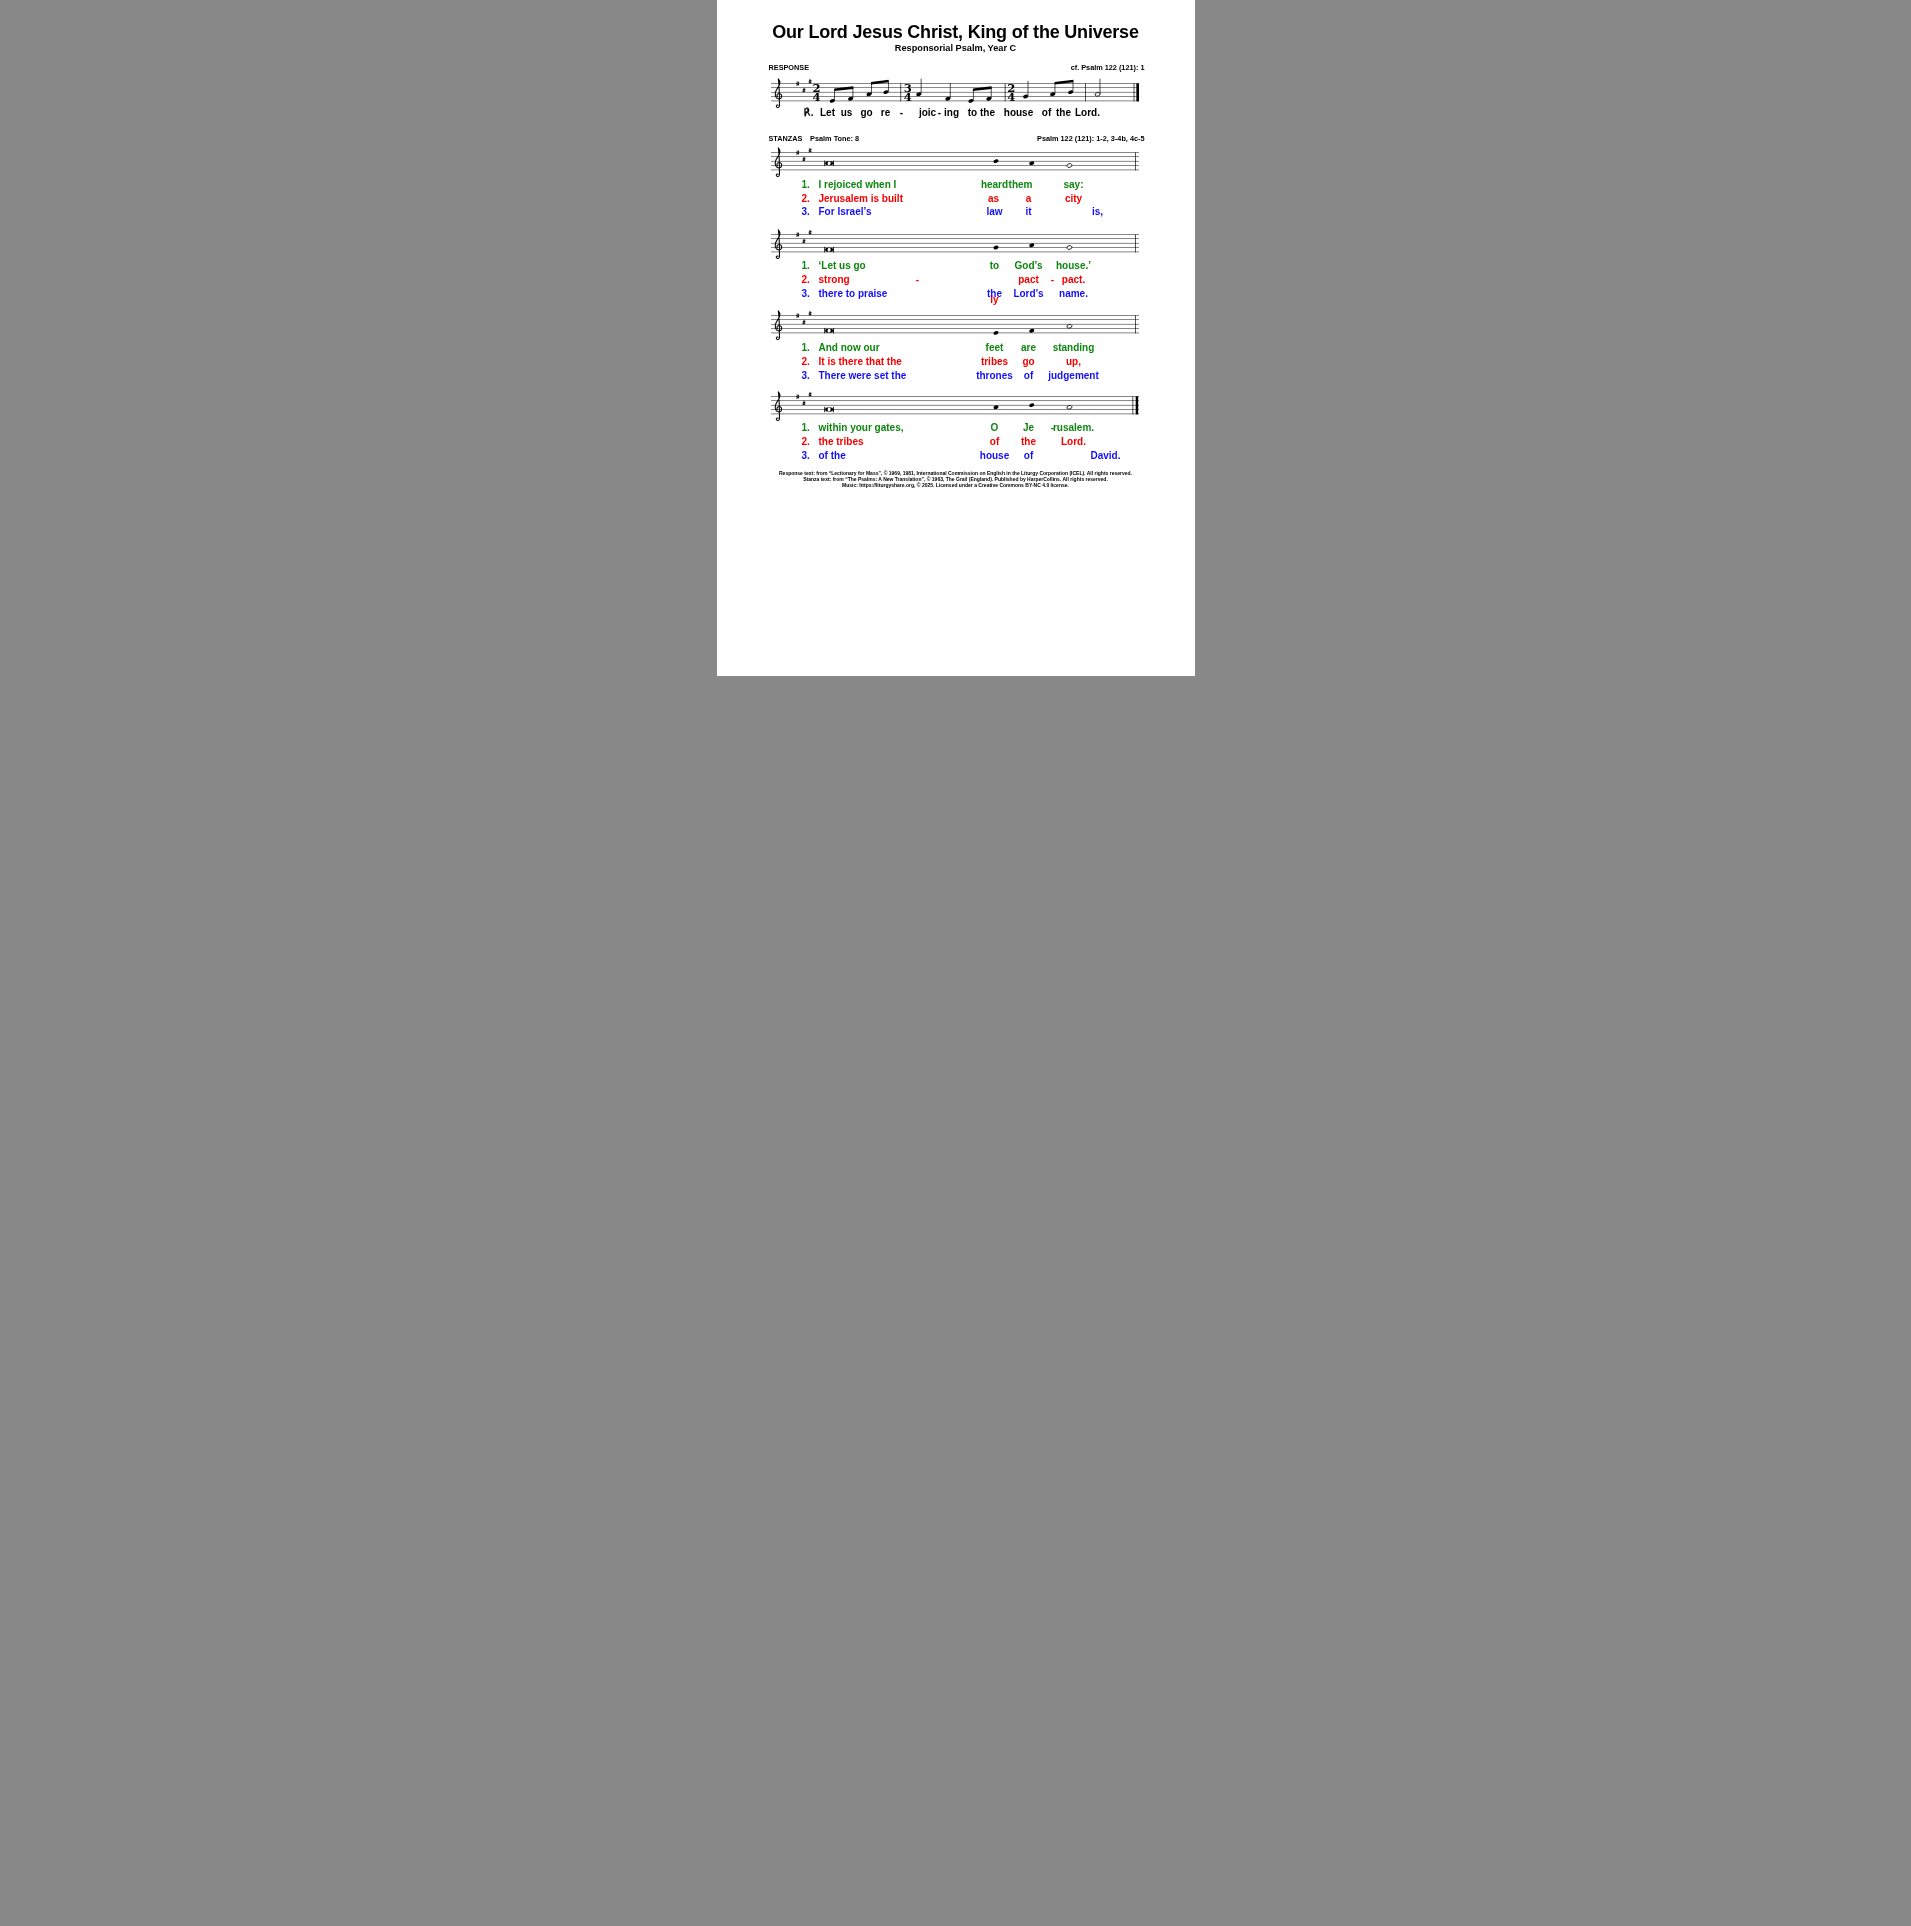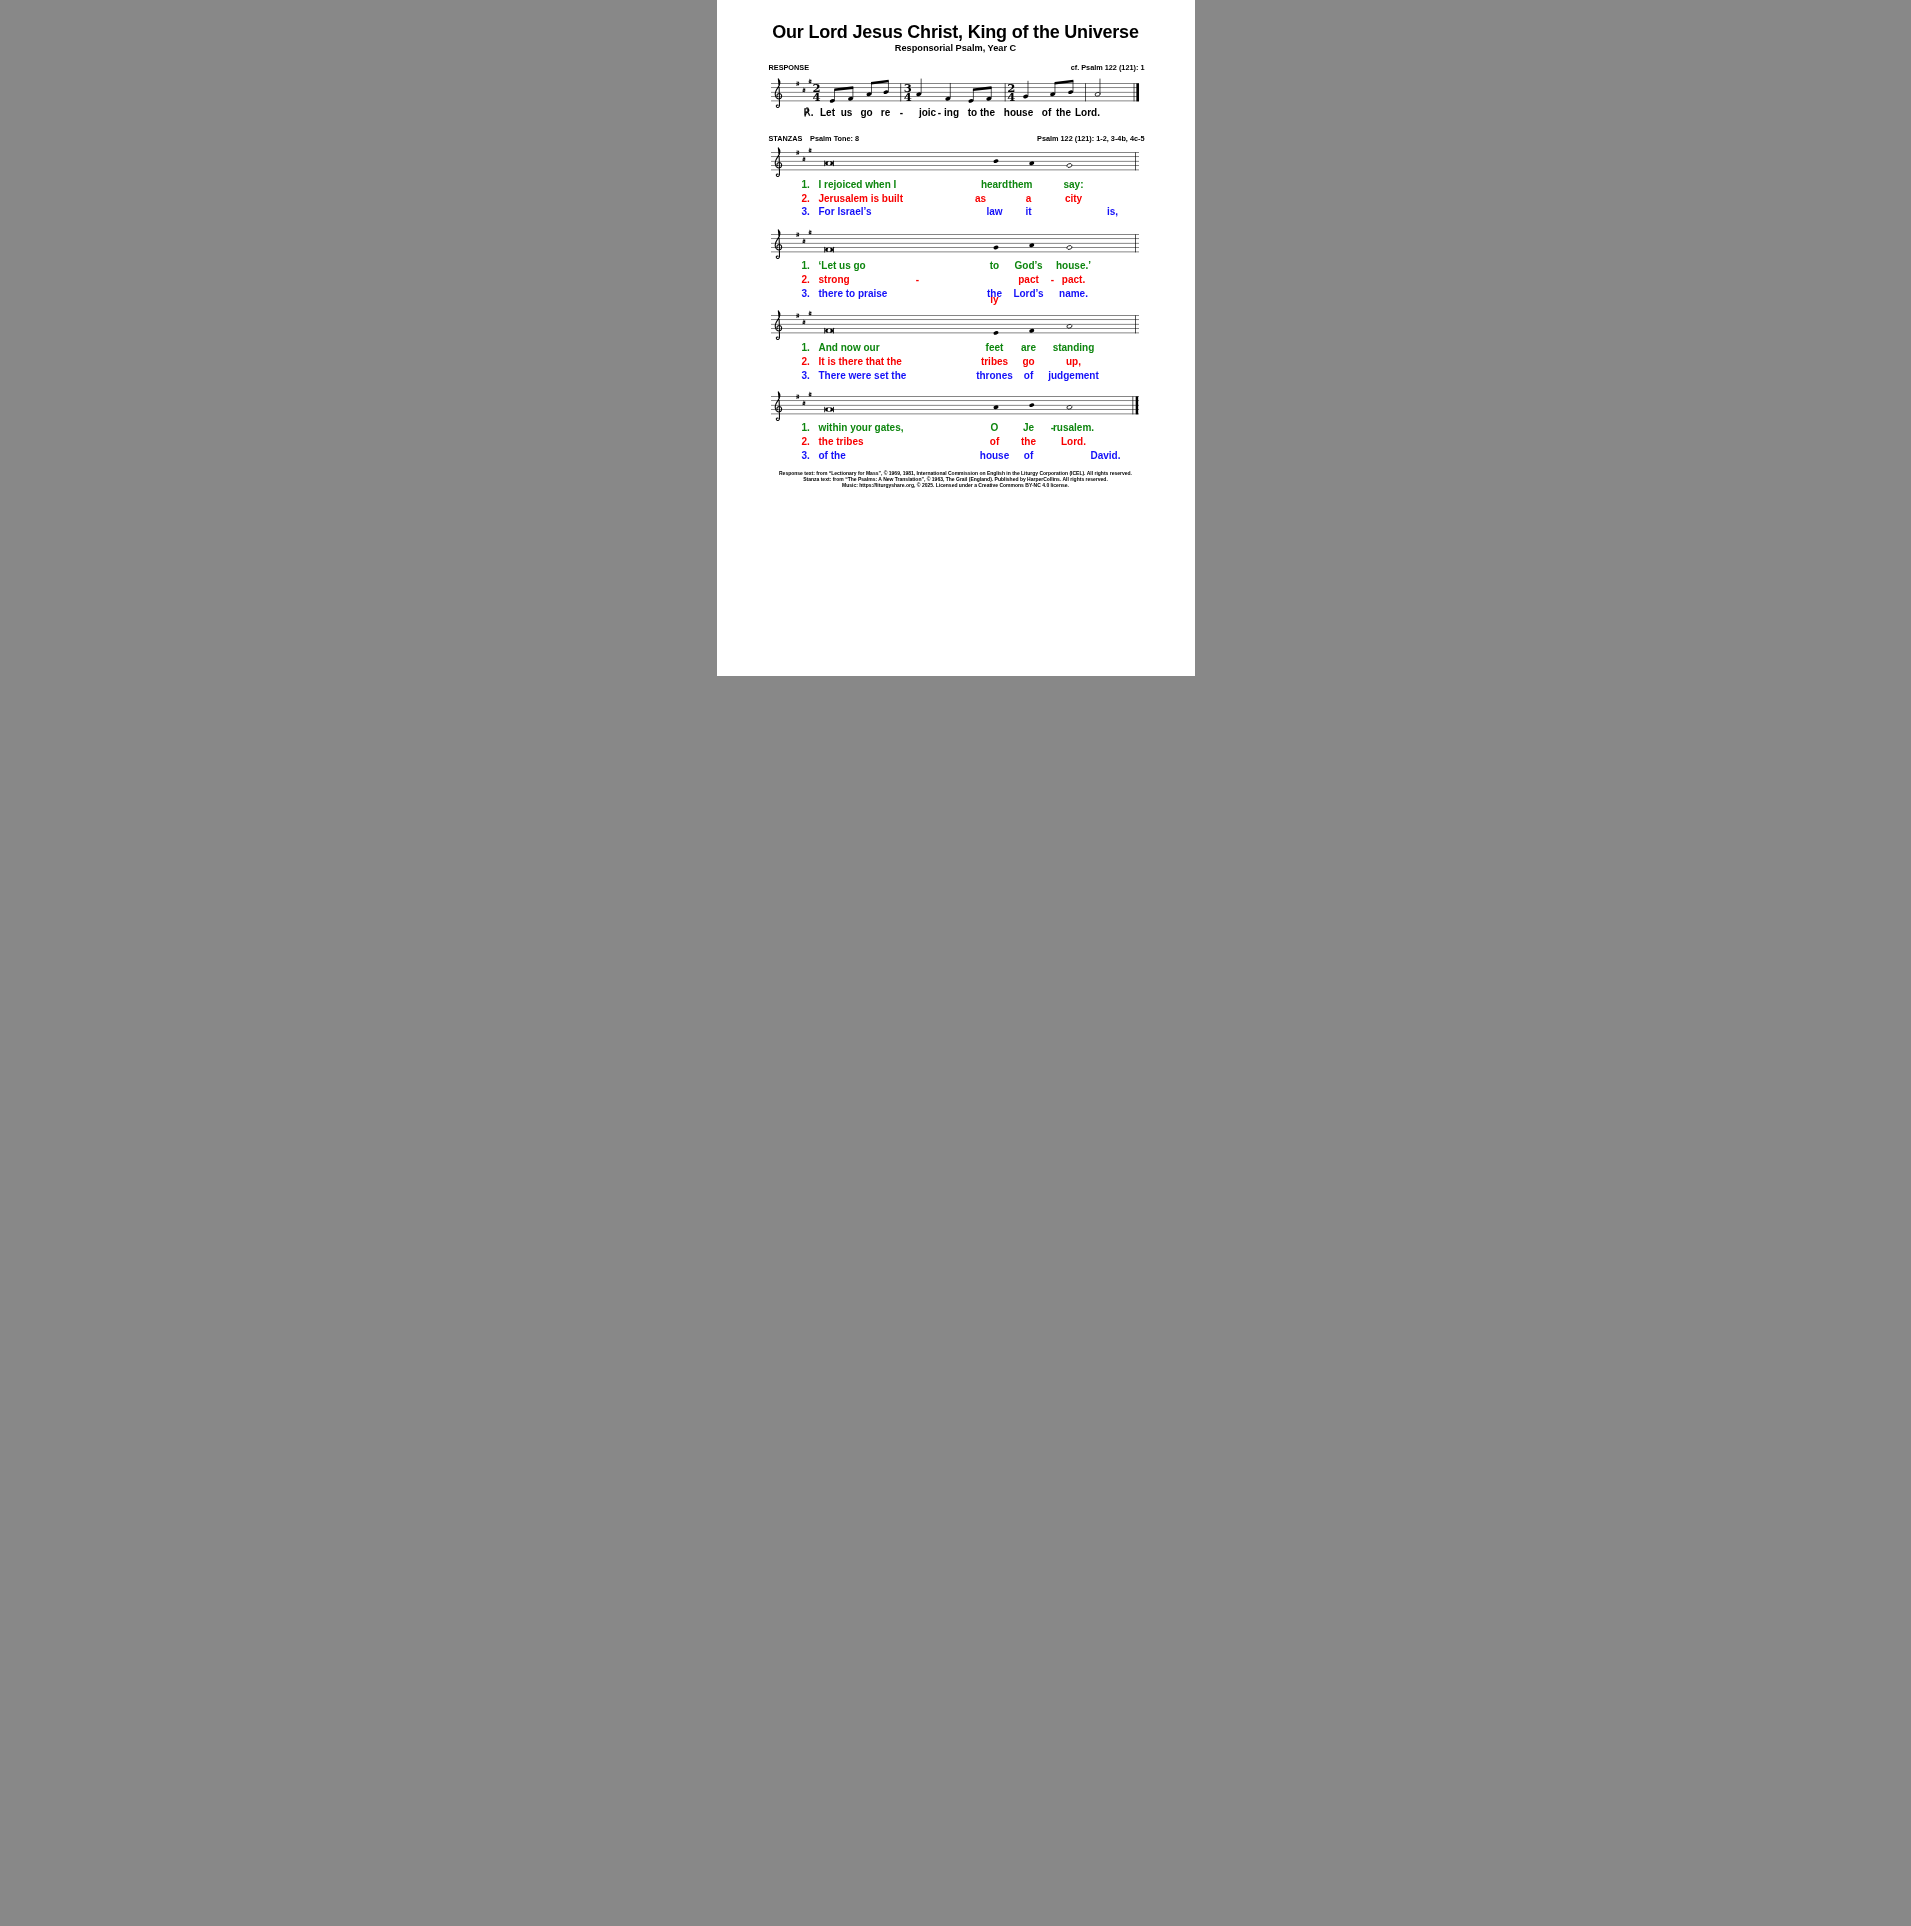--- a/index.html
+++ b/index.html
@@ -163,30 +163,30 @@
       <div class="lyricrow" style="top: 179px; color: rgb(14, 134, 15);">
         <span class="num">1.</span>
         <span class="intro">I rejoiced when I</span>
         <span class="syl" style="left: 278px;">heard</span>
         <span class="syl" style="left: 304px; text-align: center;">them</span>
         <span class="syl" style="left: 357px;">say:</span>
       </div>
       <div class="lyricrow" style="top: 193px; color: rgb(248, 0, 0);">
         <span class="num">2.</span>
         <span class="intro">Jerusalem is built</span>
-        <span class="syl" style="left: 264px;">as</span>
+        <span class="syl" style="left: 277px;">as</span>
         <span class="syl" style="left: 312px;">a</span>
         <span class="syl" style="left: 357px;">city</span>
       </div>
       <div class="lyricrow" style="top: 206px; color: rgb(20, 16, 248);">
         <span class="num">3.</span>
         <span class="intro">For Israel’s</span>
         <span class="syl" style="left: 278px;">law</span>
         <span class="syl" style="left: 312px;">it</span>
-        <span class="syl" style="left: 372px; padding-left: 48px;">is,</span>
+        <span class="syl" style="left: 357px; padding-left: 48px;">is,</span>
       </div>
       <svg class="musicsvg" viewBox="0 0 3900 430" style="top: 221px;">
         <rect x="20" y="138" width="3860" height="5" fill="#000"></rect>
         <rect x="20" y="184" width="3860" height="5" fill="#000"></rect>
         <rect x="20" y="230" width="3860" height="5" fill="#000"></rect>
         <rect x="20" y="276" width="3860" height="5" fill="#000"></rect>
         <rect x="20" y="322" width="3860" height="5" fill="#000"></rect>
         <path d="M 97 93 C 119 118 115 158 89 190 C 63 226 57 258 73 286 C 89 312 125 308 131 282 C 137 258 117 242 97 248 C 83 252 79 268 87 280 M 97 93 C 105 138 109 218 109 373 C 109 396 85 400 77 384 C 71 370 85 362 95 370" fill="none" stroke="#000" stroke-width="11" stroke-linecap="round"></path>
         <g transform="translate(300 140)">
           <rect x="-9" y="-25" width="5" height="45" fill="#000"></rect>

